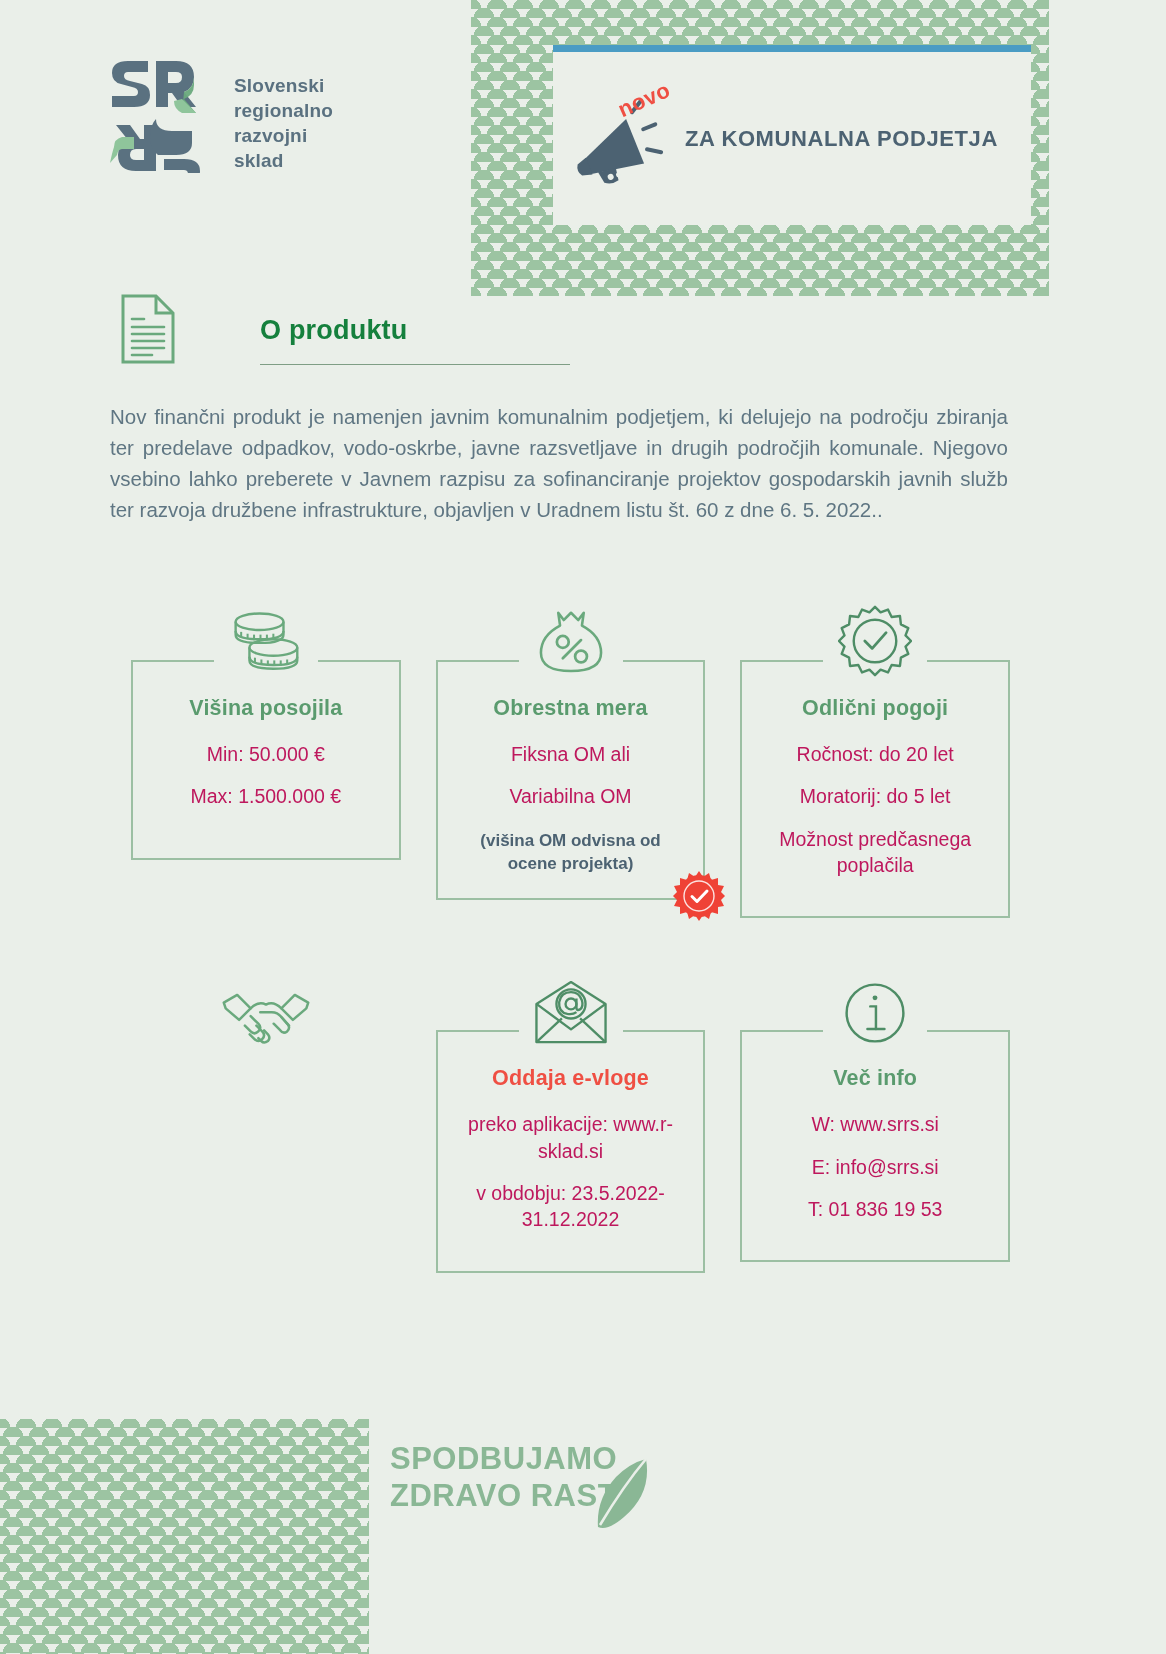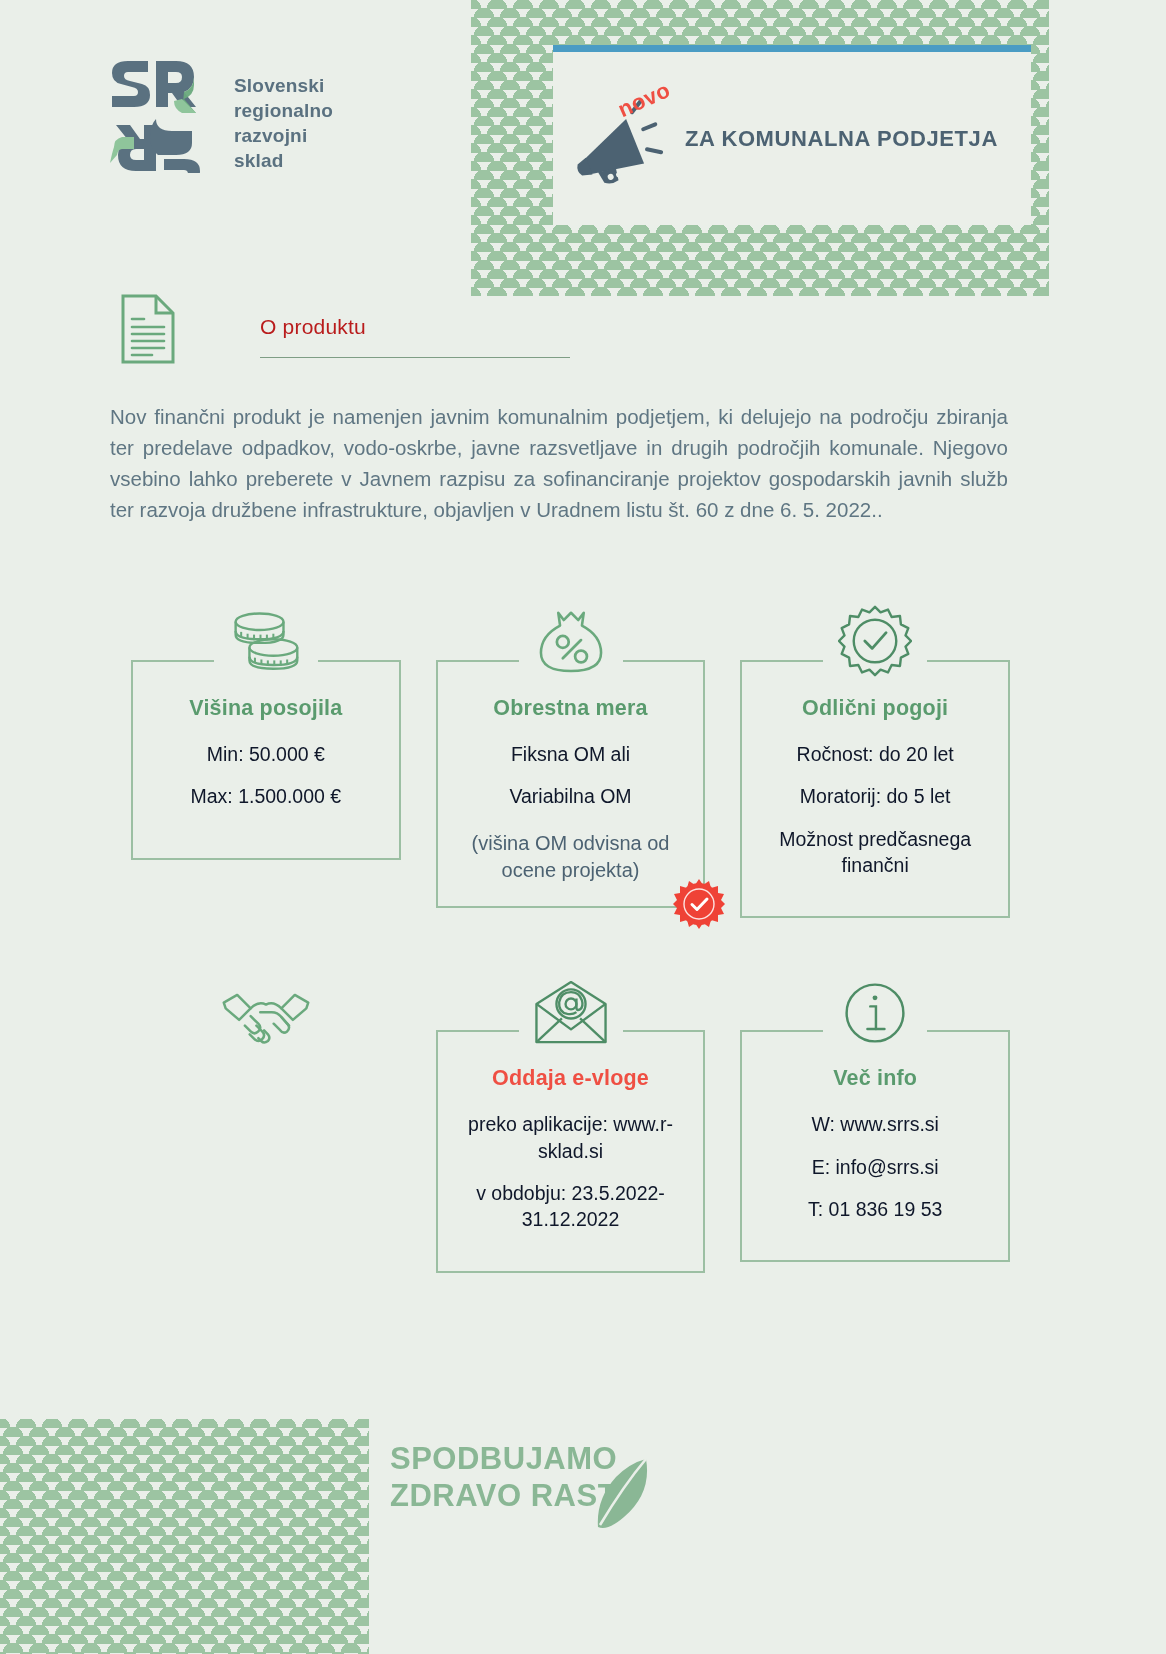--- a/index.html
+++ b/index.html
@@ -64,21 +64,21 @@
     margin-left:24px;margin-top:5px;
     color:#5a7180;font-size:19px;font-weight:bold;line-height:1.32;
     letter-spacing:.2px;
   }
 
   
   #about-section{position:absolute;left:110px;top:293px;width:900px;}
   #about-head{display:flex;align-items:flex-start;}
   #doc-icon{width:56px;height:72px;flex:0 0 56px;margin-left:10px;}
   #about-title-wrap{margin-left:84px;padding-top:22px;}
-  #about-title{color:#b91c1c;font-size:21px;font-weight:normal;letter-spacing:.2px;}
+  #about-title{color:#15803d;font-size:27px;font-weight:bold;letter-spacing:.2px;}
   #about-rule{margin-top:18px;width:310px;height:1px;background:#7f9e85;}
 
   #about-body{
     margin-top:36px;width:898px;
     color:#5f7683;font-size:20.5px;line-height:1.52;
     text-align:justify;
   }
 
   
   #cards{position:absolute;left:110px;top:600px;width:900px;}
@@ -102,24 +102,24 @@
   .card-box::before{
     content:"";position:absolute;left:50%;transform:translateX(-50%);
     top:-2px;width:104px;height:4px;background:#eaefe9;
   }
   .card-title{
     color:#5a9b6e;font-size:21.5px;font-weight:bold;margin-bottom:20px;
     letter-spacing:.2px;
   }
   .card-title.red{color:#ef4f43;}
   .card-line{
-    color:#0f172a;font-size:19.5px;line-height:1.35;margin-bottom:16px;
+    color:#be185d;font-size:19.5px;line-height:1.35;margin-bottom:16px;
   }
   .card-note{
-    color:#4c6272;font-size:20px;line-height:1.35;font-weight:normal;margin-top:20px;
+    color:#4c6272;font-size:17px;line-height:1.35;font-weight:bold;margin-top:20px;
   }
   .card-row-2{margin-top:52px;}
   .row2 .card-box{min-height:232px;}
 
   
   #seal-badge{
     position:absolute;right:-22px;bottom:-24px;width:52px;height:52px;z-index:5;
   }
 
   
@@ -292,21 +292,21 @@
         <svg viewBox="0 0 80 80" width="74" height="74">
           <path d="M40 3 L46 9 L54 6 L58 14 L67 13 L68 22 L76 26 L73 34 L79 40 L73 46 L76 54 L68 58 L67 67 L58 66 L54 74 L46 71 L40 77 L34 71 L26 74 L22 66 L13 67 L12 58 L4 54 L7 46 L1 40 L7 34 L4 26 L12 22 L13 13 L22 14 L26 6 L34 9 Z" fill="none" stroke="#4e8d66" stroke-width="2.6" stroke-linejoin="round"></path>
           <circle cx="40" cy="40" r="23" fill="none" stroke="#4e8d66" stroke-width="2.6"></circle>
           <path d="M29 40 L37 48 L52 31" fill="none" stroke="#4e8d66" stroke-width="3" stroke-linecap="round" stroke-linejoin="round"></path>
         </svg>
       </div>
       <div class="card-box">
         <div class="card-title">Odlični pogoji</div>
         <div class="card-line">Ročnost: do 20 let</div>
         <div class="card-line">Moratorij: do 5 let</div>
-        <div class="card-line">Možnost predčasnega finančni</div>
+        <div class="card-line">Možnost predčasnega poplačila</div>
       </div>
     </div>
 
   </div>
 
   <div class="card-row card-row-2 row2">
 
     <div class="card">
       <div class="card-icon">
         <svg viewBox="0 0 100 62" width="96" height="62">

